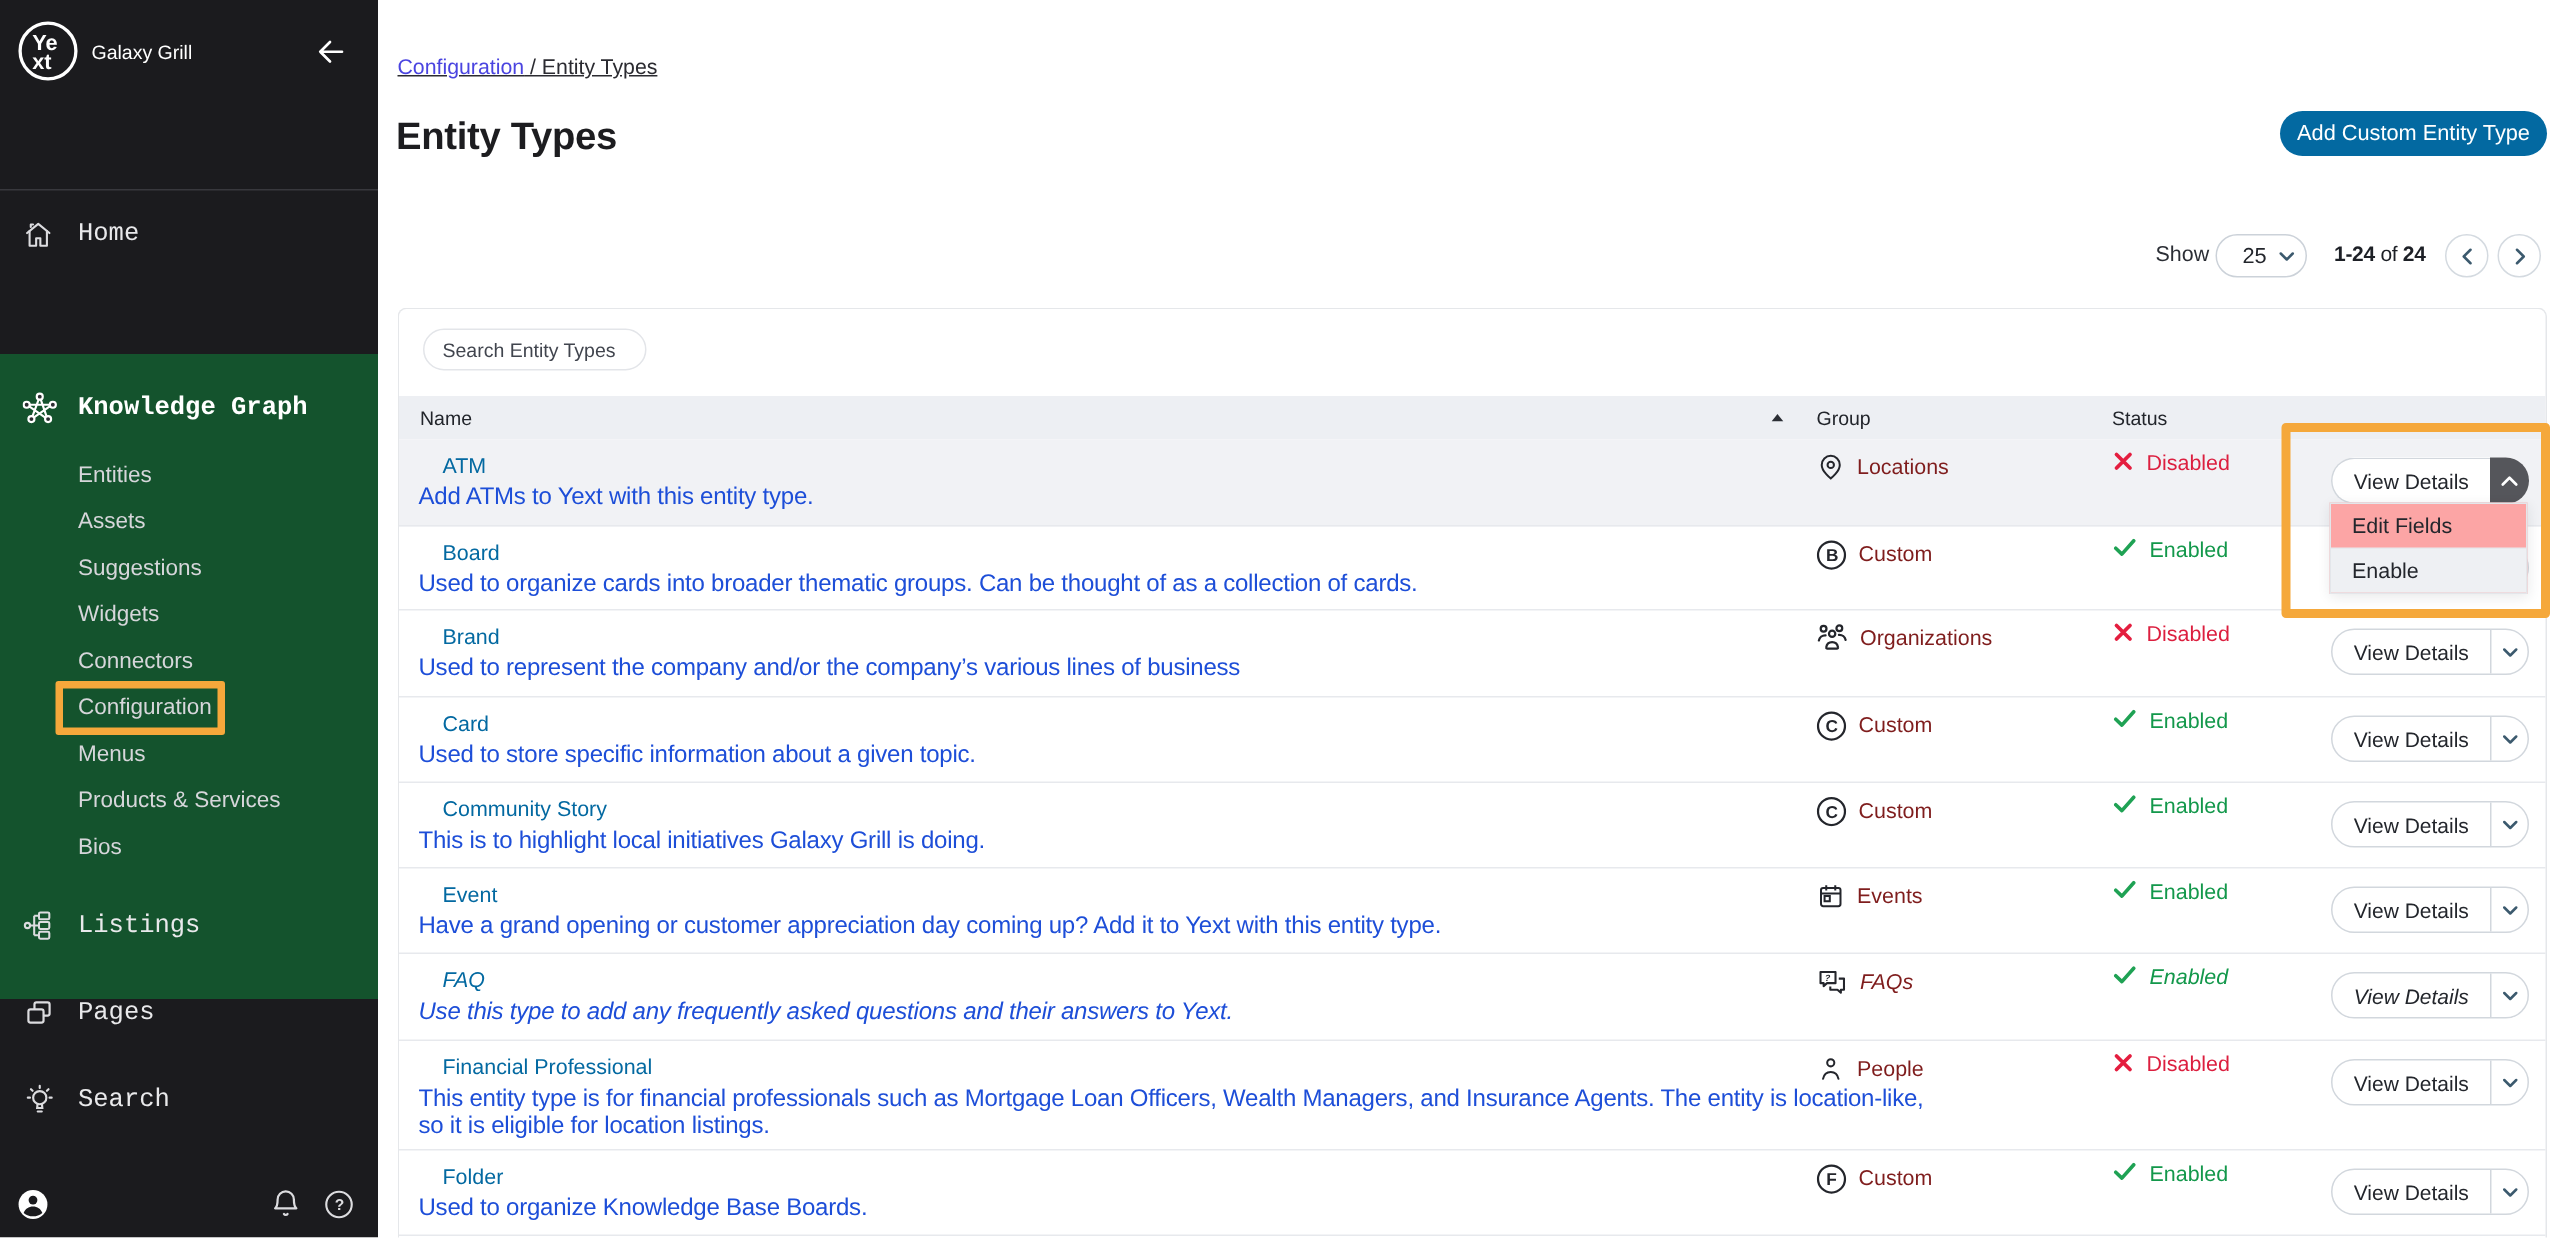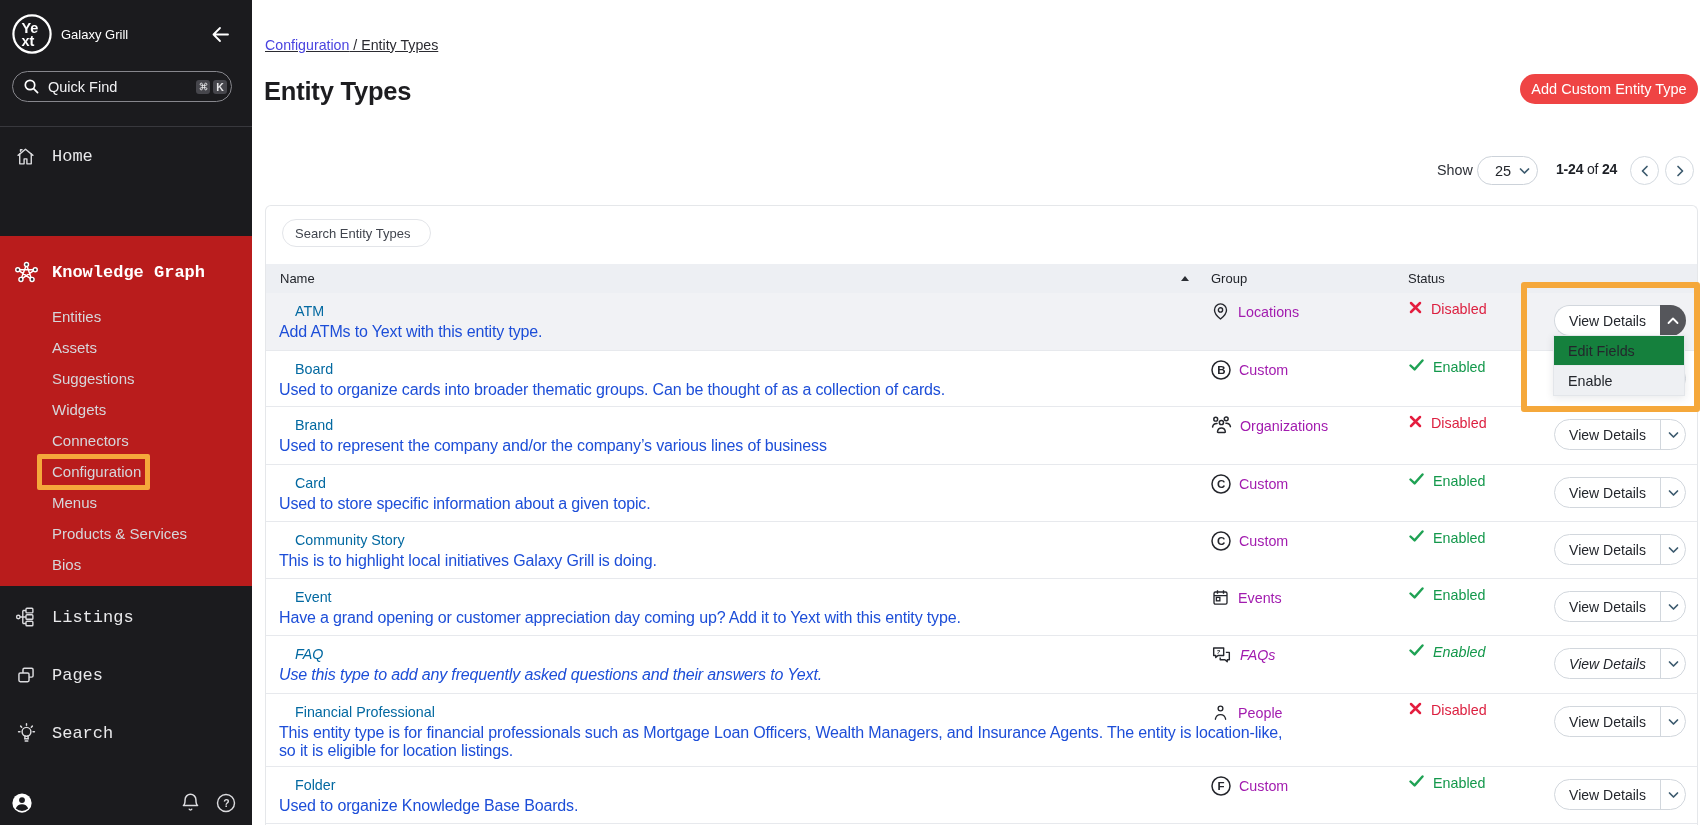--- a/index.html
+++ b/index.html
@@ -4,27 +4,27 @@
 <style>
 *{margin:0;padding:0;box-sizing:border-box}
 body{font-family:"Liberation Sans",sans-serif;}
 #root{position:relative;width:1707px;height:825px;background:#fff;overflow:hidden;}
 #sb{position:absolute;left:0;top:0;width:252px;height:825px;background:#1b1b1e;}
 .abs{position:absolute;}
 .flex{display:flex;align-items:center;}
 #sb .nav{position:absolute;left:0;width:252px;height:58px;display:flex;align-items:center;color:#e9e9eb;font-size:17px;font-family:Liberation Mono, monospace;}
 #sb .nav svg{position:absolute;left:15px;}
 #sb .nav span{margin-left:52px;}
-#kgsec{position:absolute;left:0;top:236px;width:252px;height:350px;background:#b91c1c;}
+#kgsec{position:absolute;left:0;top:236px;width:252px;height:430px;background:#14532d;}
 .sub{position:absolute;left:52px;width:180px;height:31px;line-height:31px;color:#d6d6da;font-size:15px;}
 .row{position:relative;border-bottom:1px solid #e7e9ed;}
 .nm{position:absolute;left:29px;top:9px;font-size:14.3px;line-height:19px;color:#0369a1;}
 .ds{position:absolute;left:13px;top:30px;font-size:16px;line-height:18px;color:#1d4ed8;letter-spacing:-0.15px;}
 .grp{position:absolute;left:945px;top:8px;height:21px;display:flex;align-items:center;}
-.grp span{margin-left:8px;font-size:14.3px;color:#a21caf;}
+.grp span{margin-left:8px;font-size:14.3px;color:#7f1d1d;}
 .sts{position:absolute;left:1143px;top:8px;height:21px;display:flex;align-items:flex-start;}
 .sts span{margin-left:9px;font-size:14.3px;}
 .dis{color:#dc1f3f}.ena{color:#13984b}
 .vd{position:absolute;left:1288px;top:12px;width:132px;height:31px;border:1px solid #d2d7dd;border-radius:15.5px;display:flex;background:#fff;}
 .vd .t{width:106px;display:flex;align-items:center;justify-content:center;font-size:14px;color:#23262c;border-right:1px solid #d2d7dd;}
 .vd .c{flex:1;display:flex;align-items:center;justify-content:center;}
 </style>
 </head>
 <body>
 <div id="root">
@@ -33,33 +33,20 @@
   <svg class="abs" style="left:12px;top:14px" width="40" height="40" viewBox="0 0 40 40">
     <circle cx="20" cy="20" r="18.6" fill="none" stroke="#fff" stroke-width="2.2"></circle>
     <text x="9.5" y="19" fill="#fff" font-size="14.5" font-weight="bold" font-family="Liberation Sans">Ye</text>
     <text x="9.5" y="32" fill="#fff" font-size="14.5" font-weight="bold" font-family="Liberation Sans">xt</text>
   </svg>
   <div class="abs" style="left:61px;top:27px;color:#fff;font-size:13px;">Galaxy Grill</div>
   <svg class="abs" style="left:211px;top:25px" width="19" height="19" viewBox="0 0 19 19" fill="none" stroke="#fff" stroke-width="1.8" stroke-linecap="round" stroke-linejoin="round">
         <path d="M17 9.5H2.5M9 3 2.5 9.5 9 16"></path>
       </svg>
 
-  <div class="abs flex" style="left:12px;top:71px;width:220px;height:31px;border:1px solid #87878d;border-radius:16px;">
-    <svg style="margin-left:10px" width="17" height="17" viewBox="0 0 17 17" fill="none" stroke="#fff" stroke-width="1.7" stroke-linecap="round">
-          <circle cx="7" cy="7" r="4.7"></circle>
-          <path d="M10.6 10.6 14.6 14.6"></path>
-        </svg>
-    <span style="margin-left:8px;color:#f2f2f4;font-size:14.5px;">Quick Find</span>
-    <span class="flex" style="position:absolute;left:183px;width:14px;height:14px;background:#46464c;border-radius:3px;justify-content:center;">
-      <svg width="9" height="9" viewBox="0 0 24 24" fill="none" stroke="#e8e8ea" stroke-width="2.4">
-            <path d="M15 6v12a3 3 0 1 0 3-3H6a3 3 0 1 0 3 3V6a3 3 0 1 0-3 3h12a3 3 0 1 0-3-3"></path>
-          </svg>
-    </span>
-    <span class="flex" style="position:absolute;left:200px;width:14px;height:14px;background:#46464c;border-radius:3px;justify-content:center;color:#e8e8ea;font-size:10.5px;font-weight:bold;">K</span>
-  </div>
   <div class="abs" style="left:0;top:126px;width:252px;height:1px;background:#38383d;"></div>
 
   <div class="nav" style="top:127px;">
     <svg width="21" height="21" viewBox="0 0 24 24" fill="none" stroke="#dcdcdf" stroke-width="1.6" stroke-linecap="round" stroke-linejoin="round">
           <path d="M3.5 10.7 12 3.7l8.5 7"></path>
           <path d="M5.4 9.2V20.4h5v-5.7h3.2v5.7h5V9.2"></path>
           <path d="M6.3 6V4.2h1.7"></path>
         </svg>
     <span>Home</span>
   </div>
@@ -121,21 +108,21 @@
         <path d="M10.6 19.7a1.6 1.6 0 0 0 2.8 0"></path>
       </svg>
   <svg class="abs" style="left:216px;top:793px" width="20" height="20" viewBox="0 0 24 24" fill="none">
         <circle cx="12" cy="12" r="10.2" stroke="#dcdcdf" stroke-width="1.7"></circle>
         <text x="8.6" y="16.5" fill="#dcdcdf" font-size="12.5" font-weight="bold" font-family="Liberation Sans">?</text>
       </svg>
 </div>
 <div id="main">
   <div class="abs" style="left:265px;top:37px;font-size:14.2px;color:#2b2b31;text-decoration:underline;"><span style="color:#4a44e0;">Configuration</span> / Entity Types</div>
   <div class="abs" style="left:264px;top:77px;font-size:25.5px;font-weight:bold;color:#1d1d20;letter-spacing:-0.2px;">Entity Types</div>
-  <div class="abs flex" style="left:1520px;top:74px;width:178px;height:30px;background:#ef4444;border-radius:15px;justify-content:center;color:#fff;font-size:14.5px;">Add Custom Entity Type</div>
+  <div class="abs flex" style="left:1520px;top:74px;width:178px;height:30px;background:#0369a1;border-radius:15px;justify-content:center;color:#fff;font-size:14.5px;">Add Custom Entity Type</div>
 
   <div class="abs" style="left:1437px;top:162px;font-size:14.3px;color:#2b2e35;">Show</div>
   <div class="abs flex" style="left:1477px;top:156px;width:61px;height:29px;border:1px solid #ccd2d9;border-radius:14.5px;">
     <span style="margin-left:17px;font-size:14.5px;color:#23262c;">25</span>
     <svg style="margin-left:8px" width="11" height="8" viewBox="0 0 11 8" fill="none" stroke="#3c5a6e" stroke-width="1.7" stroke-linecap="round" stroke-linejoin="round">
           <path d="M1.5 2 5.5 6 9.5 2"></path>
         </svg>
   </div>
   <div class="abs" style="left:1556px;top:161px;font-size:14px;letter-spacing:-0.2px;color:#1d2026;"><b>1-24</b> of <b>24</b></div>
   <div class="abs flex" style="left:1630px;top:156px;width:29px;height:29px;border:1px solid #d4dae0;border-radius:50%;justify-content:center;">
@@ -389,21 +376,21 @@
               <div class="c">
                 <svg width="11" height="8" viewBox="0 0 11 8" fill="none" stroke="#3c5a6e" stroke-width="1.7" stroke-linecap="round" stroke-linejoin="round">
                   <path d="M1.5 2 5.5 6 9.5 2"></path>
                 </svg>
               </div>
             </div>
       </div>
     </div>
   </div>
 
-  <div class="abs" style="left:1553px;top:335px;width:132px;background:#15803d;border:1px solid #e3e6ea;box-shadow:0 2px 8px rgba(30,35,45,.10);z-index:40;text-align:right;">
+  <div class="abs" style="left:1553px;top:335px;width:132px;background:#fca5a5;border:1px solid #e3e6ea;box-shadow:0 2px 8px rgba(30,35,45,.10);z-index:40;text-align:right;">
     <div class="flex" style="height:29px;padding-left:14px;font-size:14.3px;color:#23262c;">Edit Fields</div>
     <div style="height:1px;background:#e7e9ed;"></div>
     <div class="flex" style="height:29px;padding-left:14px;font-size:14.3px;color:#23262c;background:#eef0f3;">Enable</div>
   </div>
 </div>
 
 <div class="abs" style="left:37px;top:454px;width:113px;height:36px;border:5px solid #f5a83b;border-radius:2px;z-index:50;"></div>
 <div class="abs" style="left:1521px;top:282px;width:179px;height:130px;border:6px solid #f5a83b;border-radius:3px;z-index:50;"></div>
 </div>
 

